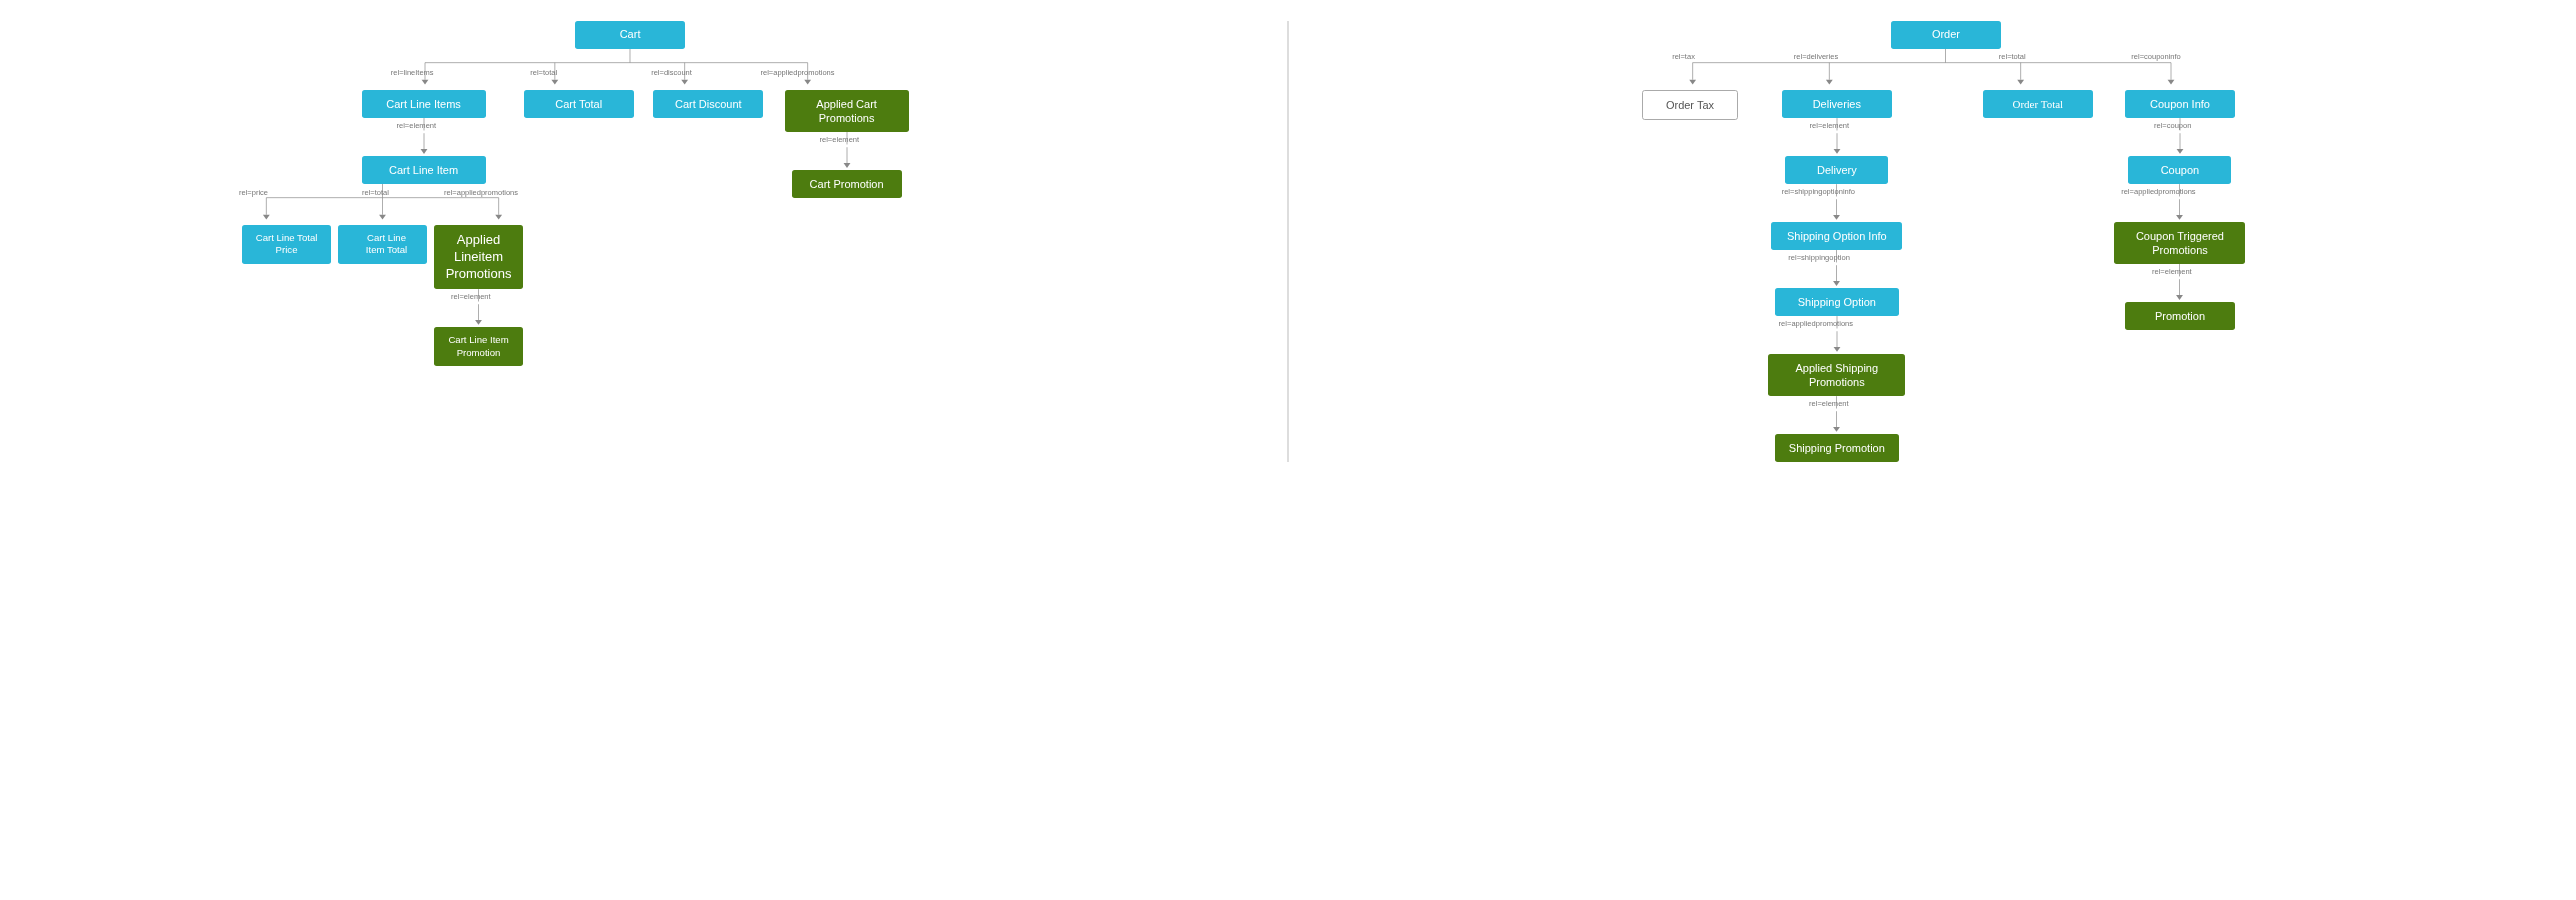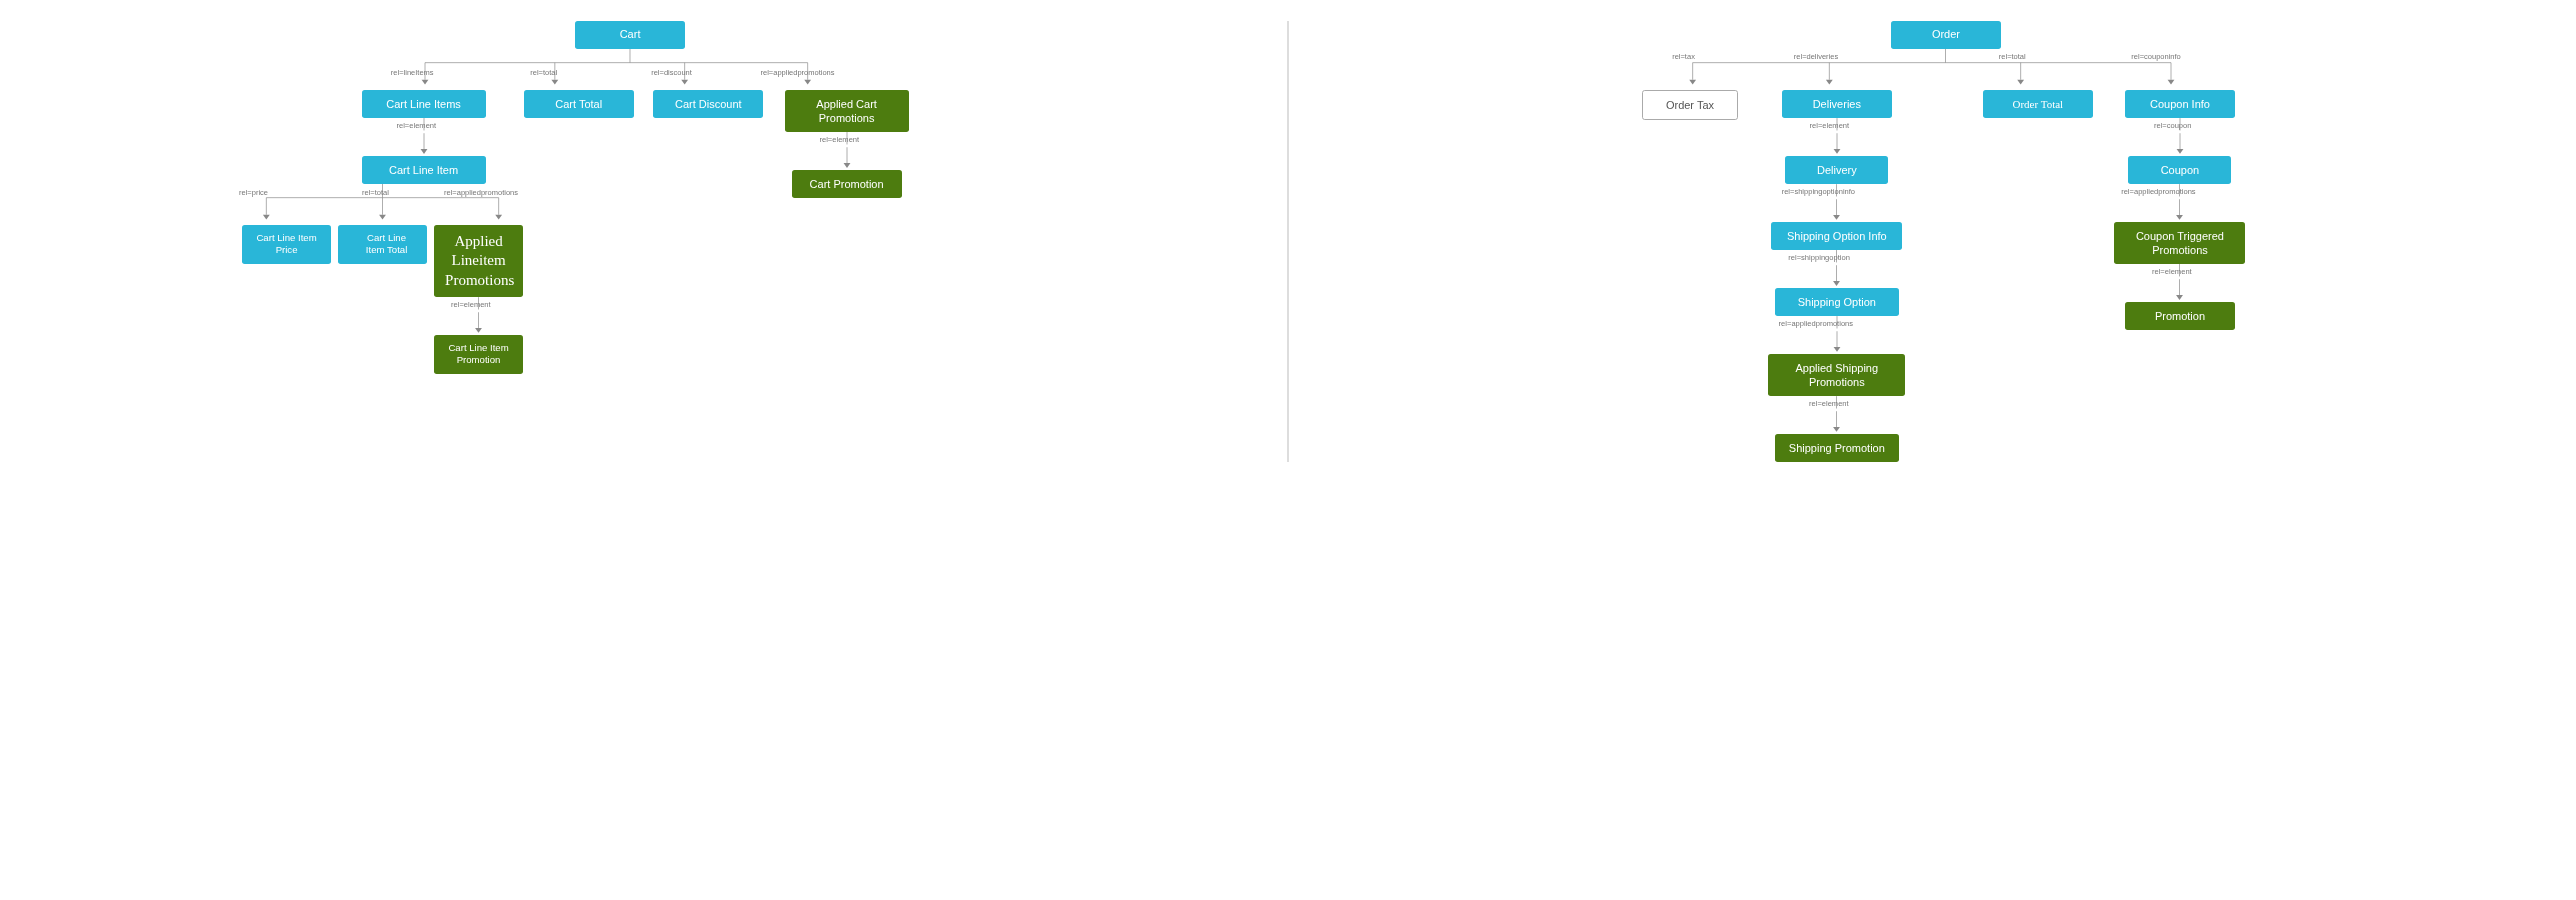--- a/index.html
+++ b/index.html
@@ -106,21 +106,21 @@
 
         <line x1="490" y1="20" x2="490" y2="45" stroke="#888" stroke-width="1"></line>
         <polygon points="485,45 495,45 490,52" fill="#888"></polygon>
         <text x="441" y="38" font-size="11" fill="#777" font-family="Arial">rel=discount</text>
 
         <line x1="670" y1="20" x2="670" y2="45" stroke="#888" stroke-width="1"></line>
         <polygon points="665,45 675,45 670,52" fill="#888"></polygon>
         <text x="601" y="38" font-size="11" fill="#777" font-family="Arial">rel=appliedpromotions</text>
       </svg>
 
-      <div class="row" style="gap:16px; align-items:flex-start; width:564px;">
+      <div class="row" style="gap:16px; align-items:flex-start; width:564px;justify-content:flex-end;">
 
         <div class="tree-col" style="width:151px; align-items:center;">
           <div class="node-blue" style="min-width:124px; width:124px;">Cart Line Items</div>
 
           <svg width="124" height="38" viewBox="0 0 180 55" style="font-size:13px">
             <line x1="90" y1="0" x2="90" y2="18" stroke="#888" stroke-width="1"></line>
             <text x="50" y="14" font-size="11" fill="#777" font-family="Arial">rel=element</text>
             <line x1="90" y1="22" x2="90" y2="45" stroke="#888" stroke-width="1"></line>
             <polygon points="85,45 95,45 90,52" fill="#888"></polygon>
           </svg>
@@ -142,29 +142,29 @@
             <text x="180" y="16" font-size="11" fill="#777" font-family="Arial">rel=total</text>
 
             <line x1="380" y1="20" x2="380" y2="45" stroke="#888" stroke-width="1"></line>
             <polygon points="375,45 385,45 380,52" fill="#888"></polygon>
             <text x="300" y="16" font-size="11" fill="#777" font-family="Arial">rel=appliedpromotions</text>
           </svg>
 
           <div class="row" style="gap:0; align-items:flex-start; width:289px; margin-left:-82px;">
 
             <div class="tree-col" style="width:96px; align-items:center;">
-              <div class="node-blue" style="min-width:89px; width:89px; font-size:9.6px;">Cart Line Item Price</div>
+              <div class="node-blue" style="min-width:89px; width:89px; font-size:9.6px;">Cart Line Total Price</div>
             </div>
 
             <div class="tree-col" style="width:96px; align-items:center;">
               <div class="node-blue" style="min-width:89px; width:89px; font-size:9.6px;padding-left:19px;">Cart Line Item Total</div>
             </div>
 
             <div class="tree-col" style="width:96px; align-items:center;">
-              <div class="node-green" style="min-width:89px; width:89px; font-size:15px;font-family:Liberation Serif, serif;">Applied Lineitem Promotions</div>
+              <div class="node-green" style="min-width:89px; width:89px; font-size:13px;">Applied Lineitem Promotions</div>
 
               <svg width="89" height="38" viewBox="0 0 130 55" style="font-size:13px">
                 <line x1="65" y1="0" x2="65" y2="18" stroke="#888" stroke-width="1"></line>
                 <text x="25" y="14" font-size="11" fill="#777" font-family="Arial">rel=element</text>
                 <line x1="65" y1="22" x2="65" y2="45" stroke="#888" stroke-width="1"></line>
                 <polygon points="60,45 70,45 65,52" fill="#888"></polygon>
               </svg>
 
               <div class="node-green" style="min-width:89px; width:89px; font-size:9.6px;">Cart Line Item Promotion</div>
             </div>

